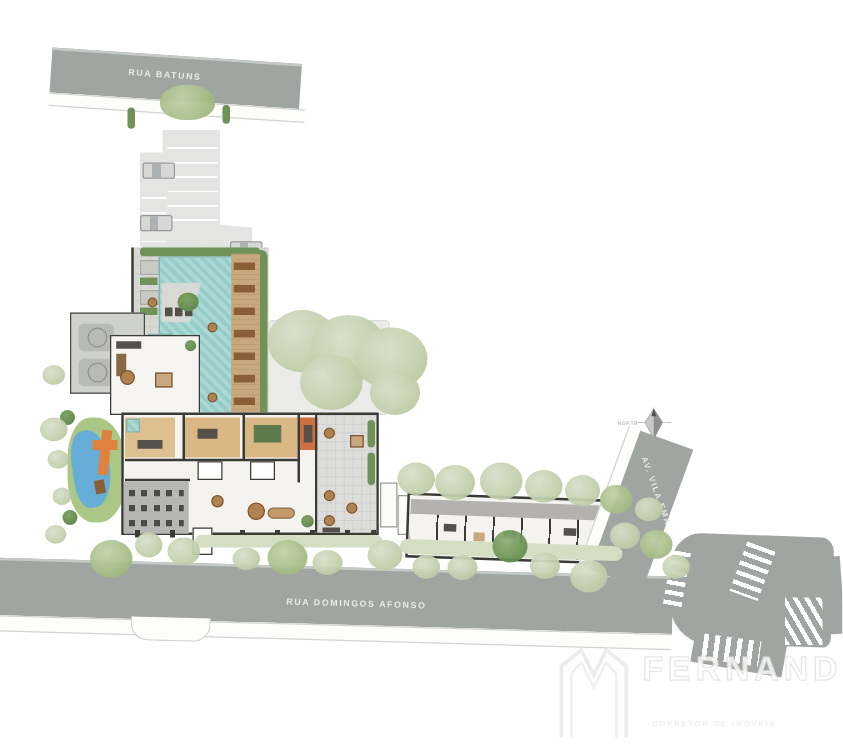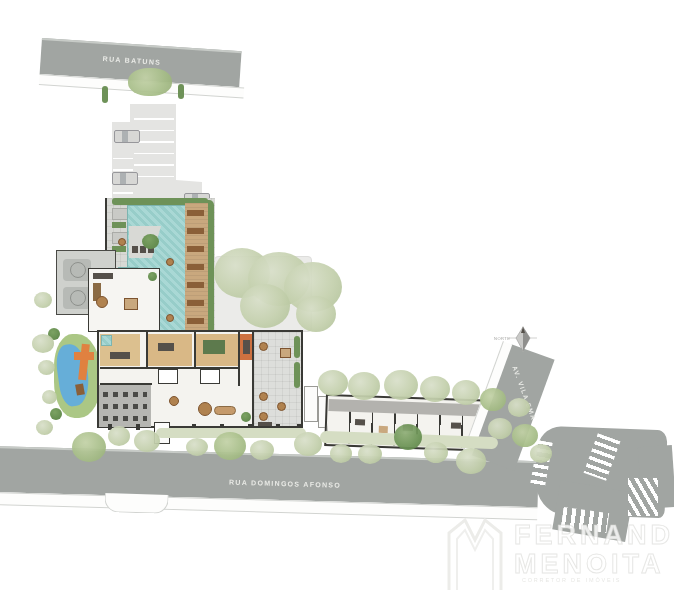--- a/index.html
+++ b/index.html
@@ -249,16 +249,15 @@
     <polygon points="15,2 22,13 15,26 8,13" fill="#c9c9c7" stroke="#9a9a98" stroke-width="0.6"></polygon>
     <polygon points="15,2 22,13 15,26" fill="#8f8f8d"></polygon>
     <polygon points="15,2 17,8 13,8" fill="#55504a"></polygon>
   </svg>
 
   <svg class="abs" style="left:442px;top:516px;opacity:.85;" width="66" height="78" viewBox="0 0 66 78">
     <path d="M7 74 V17 L23 4 L33 24 L43 4 L59 17 V74" fill="none" stroke="#e9e9e6" stroke-width="3"></path>
     <path d="M15 74 V23 L23 14 L33 34 L43 14 L51 23 V74" fill="none" stroke="#ededeb" stroke-width="2"></path>
   </svg>
   <div class="abs wm-text" style="left:514px;top:522px;font-size:27px;">FERNANDO</div>
-  <div class="abs wm-text" style="left:514px;top:551px;font-size:27px;">MENOITA</div>
   <div class="abs wm-tag" style="left:522px;top:577px;">CORRETOR DE IMÓVEIS</div>
 
 </div>
 
 </body></html>

